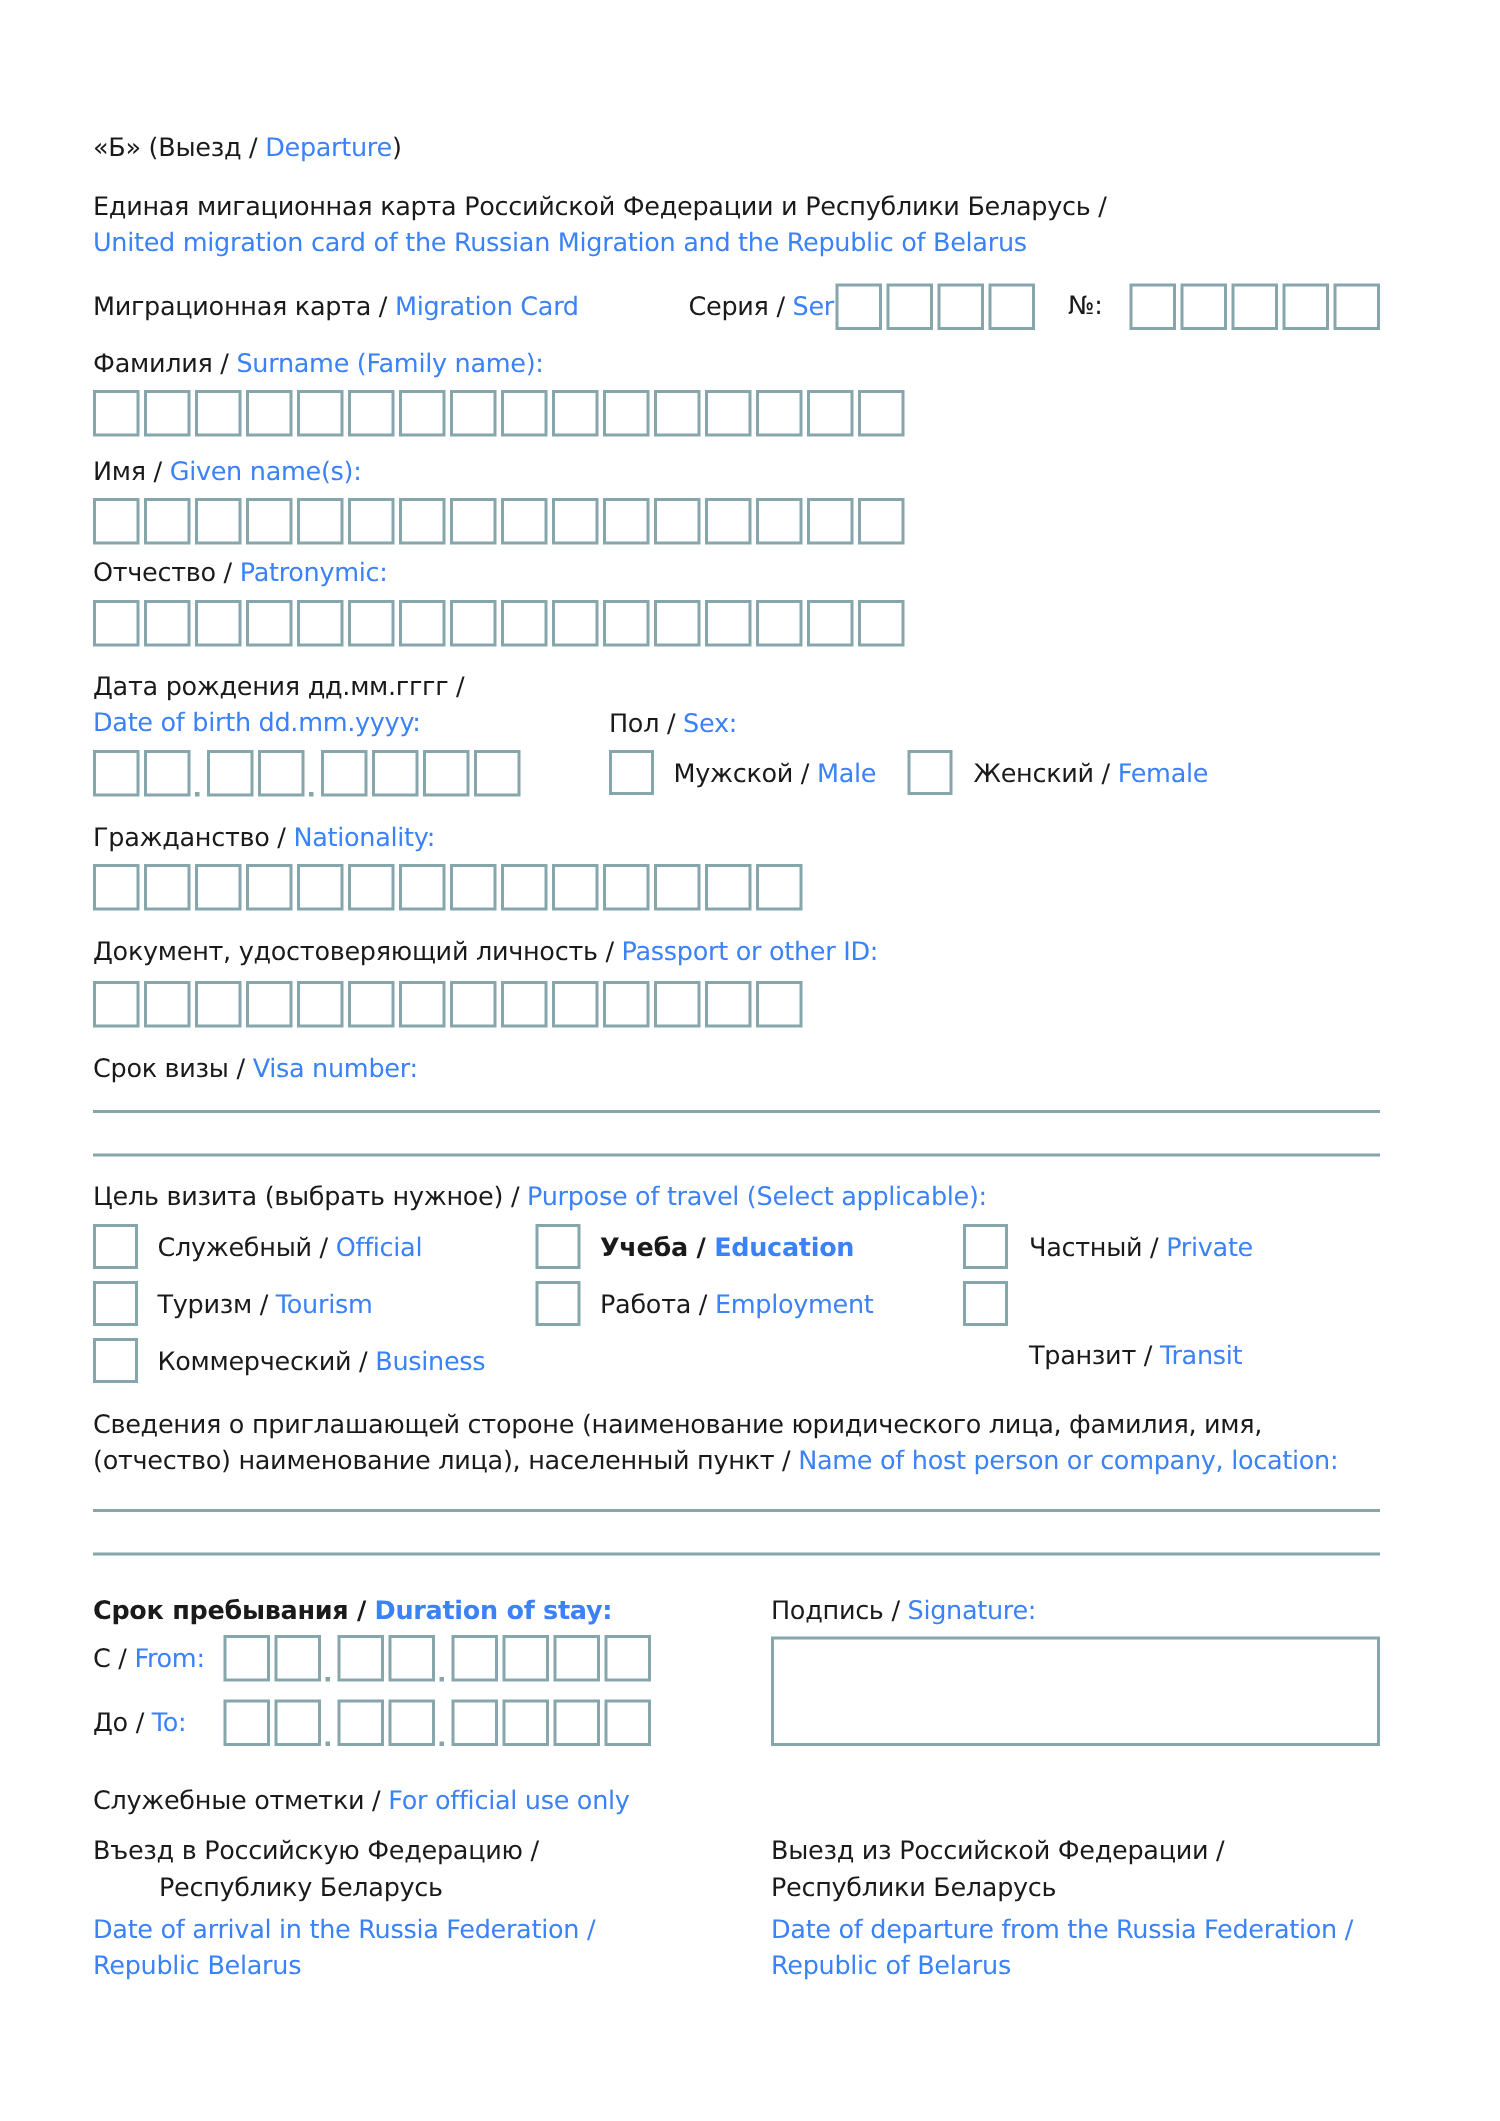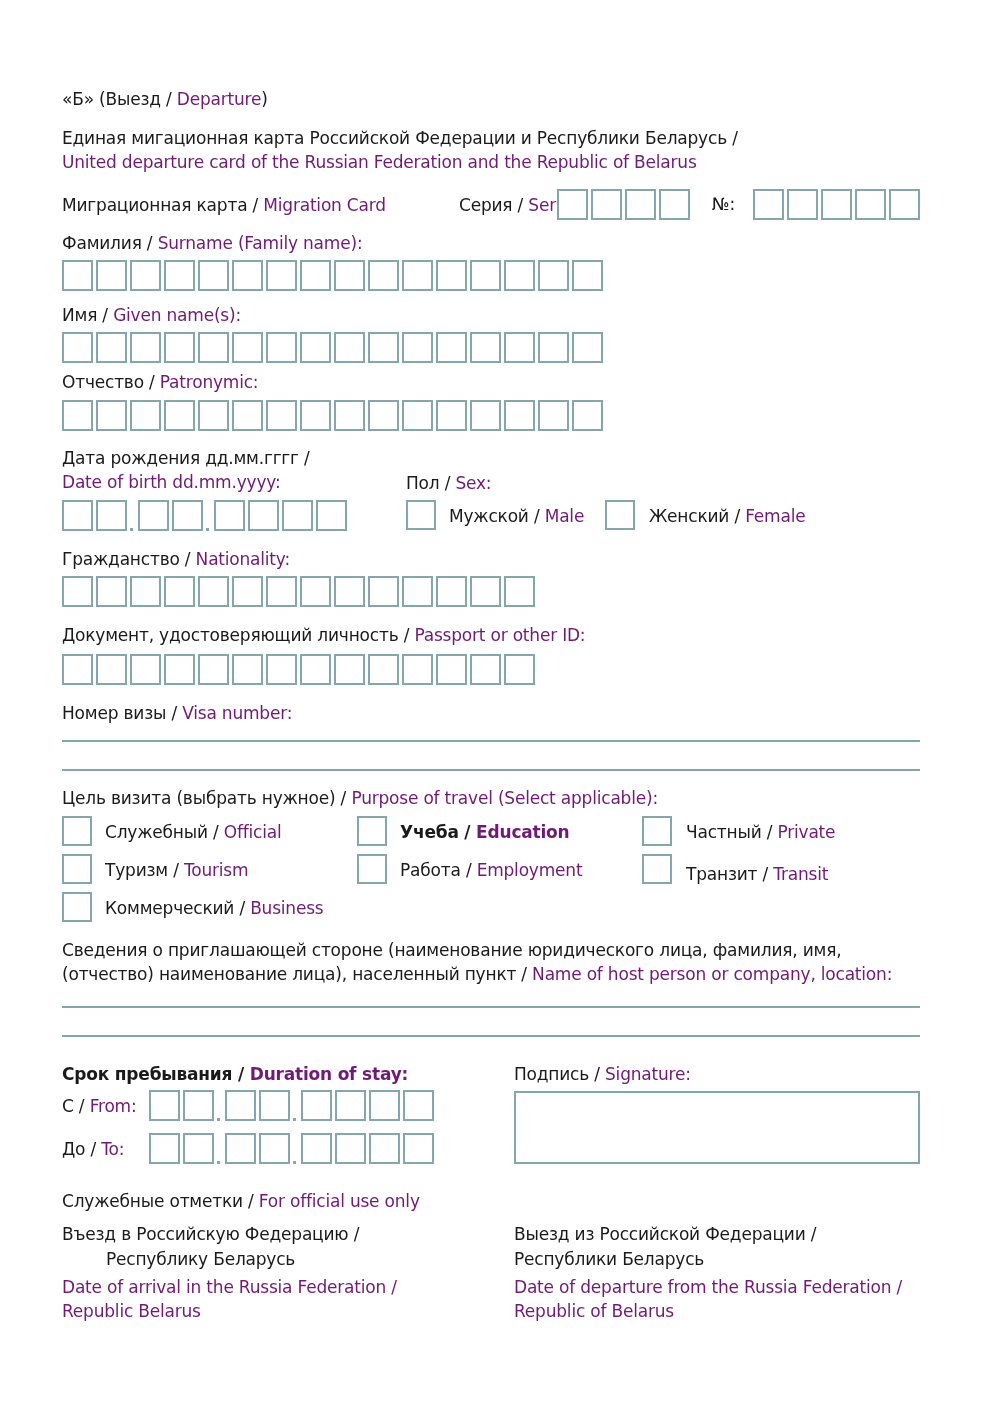--- a/index.html
+++ b/index.html
@@ -1,37 +1,37 @@
 <!DOCTYPE html>
 <html><head>
 <meta charset="utf-8">
 <style>
   * { box-sizing: border-box; margin: 0; padding: 0; }
   html, body { width: 1000px; height: 1414px; background: #ffffff; }
   body { position: relative; font-family: "DejaVu Sans", sans-serif; color: #1a1a1a; overflow: hidden; }
   .abs { position: absolute; }
   .t { font-size: 17px; line-height: 24px; white-space: nowrap; letter-spacing: -0.2px; }
   .ru { color: #1a1a1a; }
-  .en { color: #701a75; }
+  .en { color: #3b82f6; }
   .boxrow { display: flex; align-items: flex-end; }
   .box { width: 31px; height: 31px; border: 2px solid #85a6ab; margin-right: 3px; flex: 0 0 auto; background: #fff; }
   .dot { width: 6px; height: 31px; position: relative; margin-right: 3px; margin-left: -1px; }
   .dot::after { content: ""; position: absolute; left: 1px; bottom: 0; width: 3px; height: 3px; background: #85a6ab; }
   .cb { width: 30px; height: 30px; border: 2px solid #85a6ab; background: #fff; }
   .line { height: 2px; background: #85a6ab; width: 858px; left: 62px; }
   .sig { border: 2px solid #85a6ab; width: 406px; height: 73px; }
 </style>
 </head>
 <body>
 
 <div class="abs t" style="left:62px; top:87px;">
   <span class="ru">«Б» (Выезд / </span><span class="en">Departure</span><span class="ru">)</span>
 </div>
 <div class="abs t ru" style="left:62px; top:126px;">Единая мигационная карта Российской Федерации и Республики Беларусь /</div>
-<div class="abs t en" style="left:62px; top:150px;">United departure card of the Russian Federation and the Republic of Belarus</div>
+<div class="abs t en" style="left:62px; top:150px;">United migration card of the Russian Migration and the Republic of Belarus</div>
 
 <div class="abs t" style="left:62px; top:193px;">
   <span class="ru">Миграционная карта /</span> <span class="en">Migration Card</span>
 </div>
 <div class="abs t" style="left:415px; top:193px;margin-left:44px;">
   <span class="ru">Серия /</span> <span class="en">Serial:</span>
 </div>
 <div class="abs boxrow" style="left:557px; top:189px;">
     <div class="box"></div>
     <div class="box"></div>
@@ -174,21 +174,21 @@
     <div class="box"></div>
     <div class="box"></div>
     <div class="box"></div>
     <div class="box"></div>
     <div class="box"></div>
     <div class="box"></div>
     <div class="box"></div>
   </div>
 
 <div class="abs t" style="left:62px; top:701px;">
-  <span class="ru">Номер визы /</span> <span class="en">Visa number:</span>
+  <span class="ru">Срок визы /</span> <span class="en">Visa number:</span>
 </div>
 <div class="abs line" style="top:740px;"></div>
 <div class="abs line" style="top:769px;"></div>
 
 <div class="abs t" style="left:62px; top:786px;">
   <span class="ru">Цель визита (выбрать нужное) /</span> <span class="en">Purpose of travel (Select applicable):</span>
 </div>
 
 <div class="abs cb" style="left:62px; top:816px;"></div>
 <div class="abs t" style="left:105px; top:820px;"><span class="ru">Служебный /</span> <span class="en">Official</span></div>
@@ -199,21 +199,21 @@
 <div class="abs cb" style="left:642px; top:816px;"></div>
 <div class="abs t" style="left:686px; top:820px;"><span class="ru">Частный /</span> <span class="en">Private</span></div>
 
 <div class="abs cb" style="left:62px; top:854px;"></div>
 <div class="abs t" style="left:105px; top:858px;"><span class="ru">Туризм /</span> <span class="en">Tourism</span></div>
 
 <div class="abs cb" style="left:357px; top:854px;"></div>
 <div class="abs t" style="left:400px; top:858px;"><span class="ru">Работа /</span> <span class="en">Employment</span></div>
 
 <div class="abs cb" style="left:642px; top:854px;"></div>
-<div class="abs t" style="left:686px; top:862px;"><span class="ru">Транзит /</span> <span class="en">Transit</span></div>
+<div class="abs t" style="left:686px; top:892px;"><span class="ru">Транзит /</span> <span class="en">Transit</span></div>
 
 <div class="abs cb" style="left:62px; top:892px;"></div>
 <div class="abs t" style="left:105px; top:896px;"><span class="ru">Коммерческий /</span> <span class="en">Business</span></div>
 
 <div class="abs t ru" style="left:62px; top:938px;">Сведения о приглашающей стороне (наименование юридического лица, фамилия, имя,</div>
 <div class="abs t" style="left:62px; top:962px;">
   <span class="ru">(отчество) наименование лица), населенный пункт /</span> <span class="en">Name of host person or company, location:</span>
 </div>
 <div class="abs line" style="top:1006px;"></div>
 <div class="abs line" style="top:1035px;"></div>

